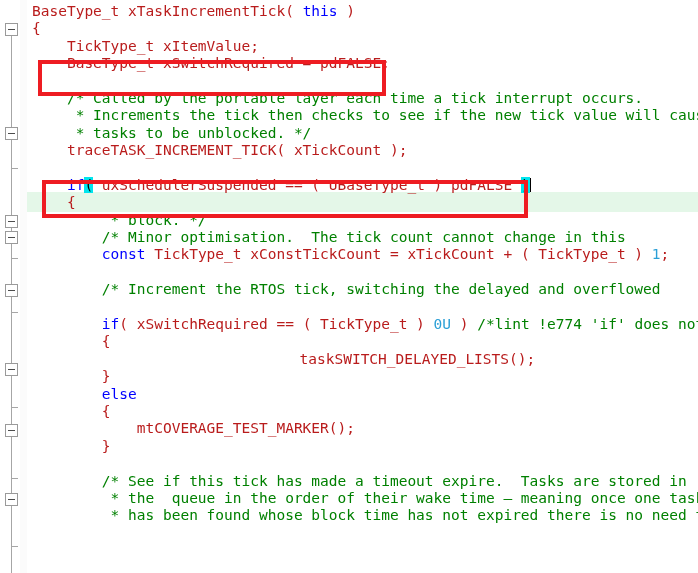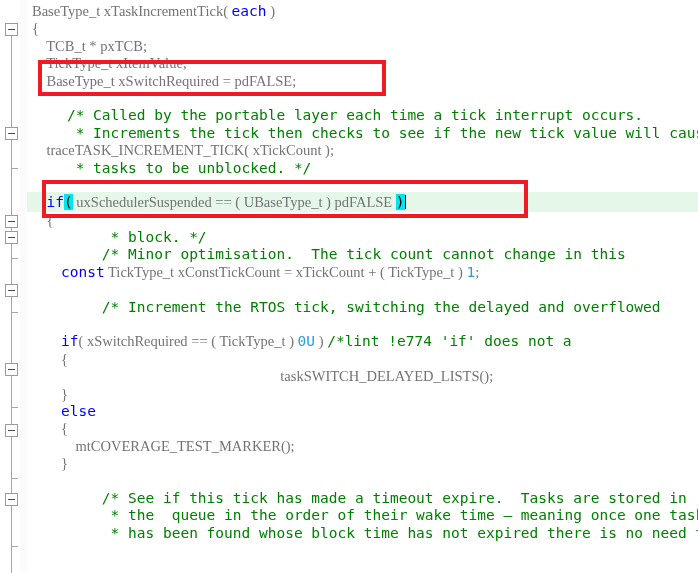--- a/index.html
+++ b/index.html
@@ -96,21 +96,21 @@
     letter-spacing: 0px;
     white-space: pre;
     color: #000000;
     padding-left: 5px;
   }
 
   
   .kw      { color: #0000ff; }
   .cmt     { color: #008000; }
   .num     { color: #2a9fd6; }
-  .plain   { color: #737373; font-family: Liberation Serif, serif; }
+  .plain   { color: #b91c1c; }
 
   
   .brmatch {
     background: #00e5ee;
     color: #000000;
   }
 
   
   .caret {
     display: inline-block;
@@ -153,30 +153,29 @@
         <div class="fold-end" style="top: 478px;"></div>
         <div class="fold-end" style="top: 546px;"></div>
       </div>
   </div>
 
   <div class="code-surface">
     <div id="highlight-layer">
         <div class="line-highlight" style="top: 192.4px; height: 19.4px;"></div>
       </div>
     <div class="code-lines" id="code-lines" style="top: 3px;">
-        <div class="cline" style="top: 0px;"><span class="plain">BaseType_t xTaskIncrementTick( </span><span class="kw">each</span><span class="plain"> )</span></div>
+        <div class="cline" style="top: 0px;"><span class="plain">BaseType_t xTaskIncrementTick( </span><span class="kw">this</span><span class="plain"> )</span></div>
         <div class="cline" style="top: 0px;"><span class="plain">{</span></div>
-        <div class="cline" style="top: 0px;"><span class="plain">    TCB_t * pxTCB;</span></div>
         <div class="cline" style="top: 0px;"><span class="plain">    TickType_t xItemValue;</span></div>
         <div class="cline" style="top: 0px;"><span class="plain">    BaseType_t xSwitchRequired = pdFALSE;</span></div>
         <div class="cline" style="top: 0px;"><span class="plain"></span>&nbsp;</div>
         <div class="cline" style="top: 0px;"><span class="cmt">    /* Called by the portable layer each time a tick interrupt occurs.</span></div>
         <div class="cline" style="top: 0px;"><span class="cmt">     * Increments the tick then checks to see if the new tick value will cause</span></div>
+        <div class="cline" style="top: 0px;"><span class="cmt">     * tasks to be unblocked. */</span></div>
         <div class="cline" style="top: 0px;"><span class="plain">    traceTASK_INCREMENT_TICK( xTickCount );</span></div>
-        <div class="cline" style="top: 0px;"><span class="cmt">     * tasks to be unblocked. */</span></div>
         <div class="cline" style="top: 0px;"><span class="plain"></span>&nbsp;</div>
         <div class="cline" style="top: 0px;"><span class="plain">    </span><span class="kw">if</span><span class="brmatch">(</span><span class="plain"> uxSchedulerSuspended == ( UBaseType_t ) pdFALSE </span><span class="brmatch">)</span><span class="caret"></span></div>
         <div class="cline" style="top: 0px;"><span class="plain">    {</span></div>
         <div class="cline" style="top: 0px;"><span class="cmt">         * block. */</span></div>
         <div class="cline" style="top: 0px;"><span class="cmt">        /* Minor optimisation.  The tick count cannot change in this</span></div>
         <div class="cline" style="top: 0px;"><span class="plain">        </span><span class="kw">const</span><span class="plain"> TickType_t xConstTickCount = xTickCount + ( TickType_t ) </span><span class="num">1</span><span class="plain">;</span></div>
         <div class="cline" style="top: 0px;"><span class="plain"></span>&nbsp;</div>
         <div class="cline" style="top: 0px;"><span class="cmt">        /* Increment the RTOS tick, switching the delayed and overflowed</span></div>
         <div class="cline" style="top: 0px;"><span class="plain"></span>&nbsp;</div>
         <div class="cline" style="top: 0px;"><span class="plain">        </span><span class="kw">if</span><span class="plain">( xSwitchRequired == ( TickType_t ) </span><span class="num">0U</span><span class="plain"> ) </span><span class="cmt">/*lint !e774 'if' does not a</span></div>

